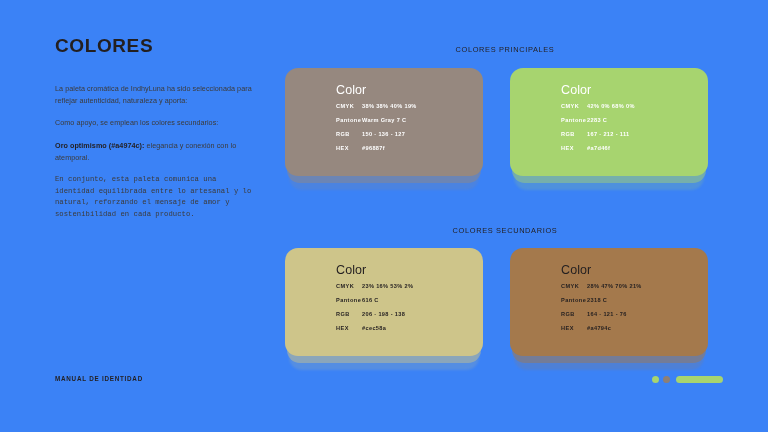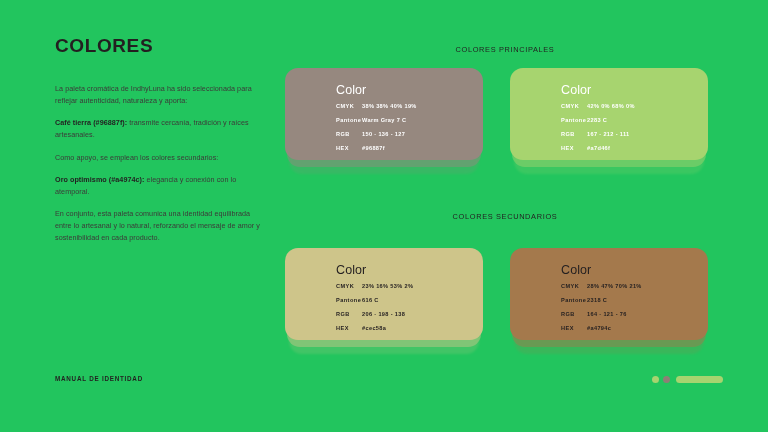--- a/index.html
+++ b/index.html
@@ -35,21 +35,21 @@
     margin: 0 0 26px 0;
     line-height: 1.1;
   }
   .body-para {
     font-size: 7.2px;
     line-height: 1.62;
     color: #3c3a38;
     margin: 0 0 11px 0;
     letter-spacing: 0.05px;
   }
-  .body-para:last-child { margin-bottom: 12px; }
+  .body-para:last-child { margin-bottom: 12px; font-family: Liberation Mono, monospace; }
   .body-para b {
     font-weight: bold;
     color: #231f20;
   }
 
   
   .section-head {
     position: absolute;
     font-size: 7.4px;
     font-weight: normal;
@@ -57,29 +57,29 @@
     color: #231f20;
     text-align: center;
   }
   #head-principales {
     left: 285px;
     top: 45px;
     width: 440px;
   }
   #head-secundarios {
     left: 285px;
-    top: 212px;
+    top: 226px;
     width: 440px;
   }
 
   
   .card-wrap {
     position: absolute;
     width: 198px;
-    height: 92px;
+    height: 108px;
   }
   #card-0 { left: 285px; top: 68px; }
   #card-1 { left: 510px; top: 68px; }
   #card-2 { left: 285px; top: 248px; }
   #card-3 { left: 510px; top: 248px; }
 
   
   .plate {
     position: absolute;
     border-radius: 13px;
@@ -166,30 +166,27 @@
   .pill {
     width: 47px;
     height: 7px;
     border-radius: 4px;
     margin-left: 2px;
   }
 </style>
 </head>
 <body>
 
-<div class="slide" style="background: #22c55e;">
+<div class="slide" style="background: #3b82f6;">
 
   <div class="left-col">
     <h1 class="page-title">COLORES</h1>
     <div>
       <p class="body-para">
         <b></b><span>La paleta cromática de IndhyLuna ha sido seleccionada para reflejar autenticidad, naturaleza y aporta:</span>
-      </p>
-      <p class="body-para">
-        <b>Café tierra (#96887f):</b><span> transmite cercanía, tradición y raíces artesanales.</span>
       </p>
       <p class="body-para">
         <b></b><span>Como apoyo, se emplean los colores secundarios:</span>
       </p>
       <p class="body-para">
         <b>Oro optimismo (#a4974c):</b><span> elegancia y conexión con lo atemporal.</span>
       </p>
       <p class="body-para">
         <b></b><span>En conjunto, esta paleta comunica una identidad equilibrada entre lo artesanal y lo natural, reforzando el mensaje de amor y sostenibilidad en cada producto.</span>
       </p>

